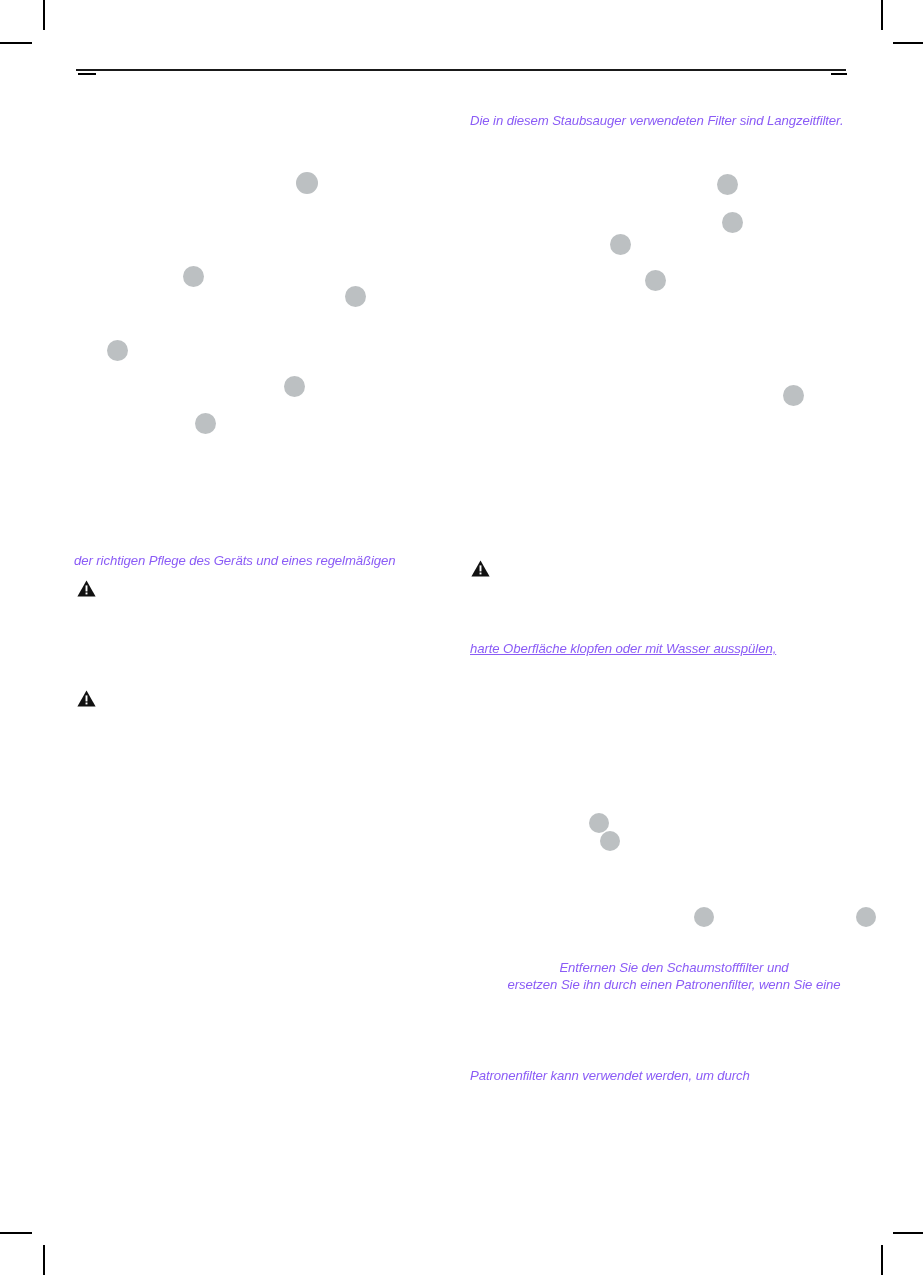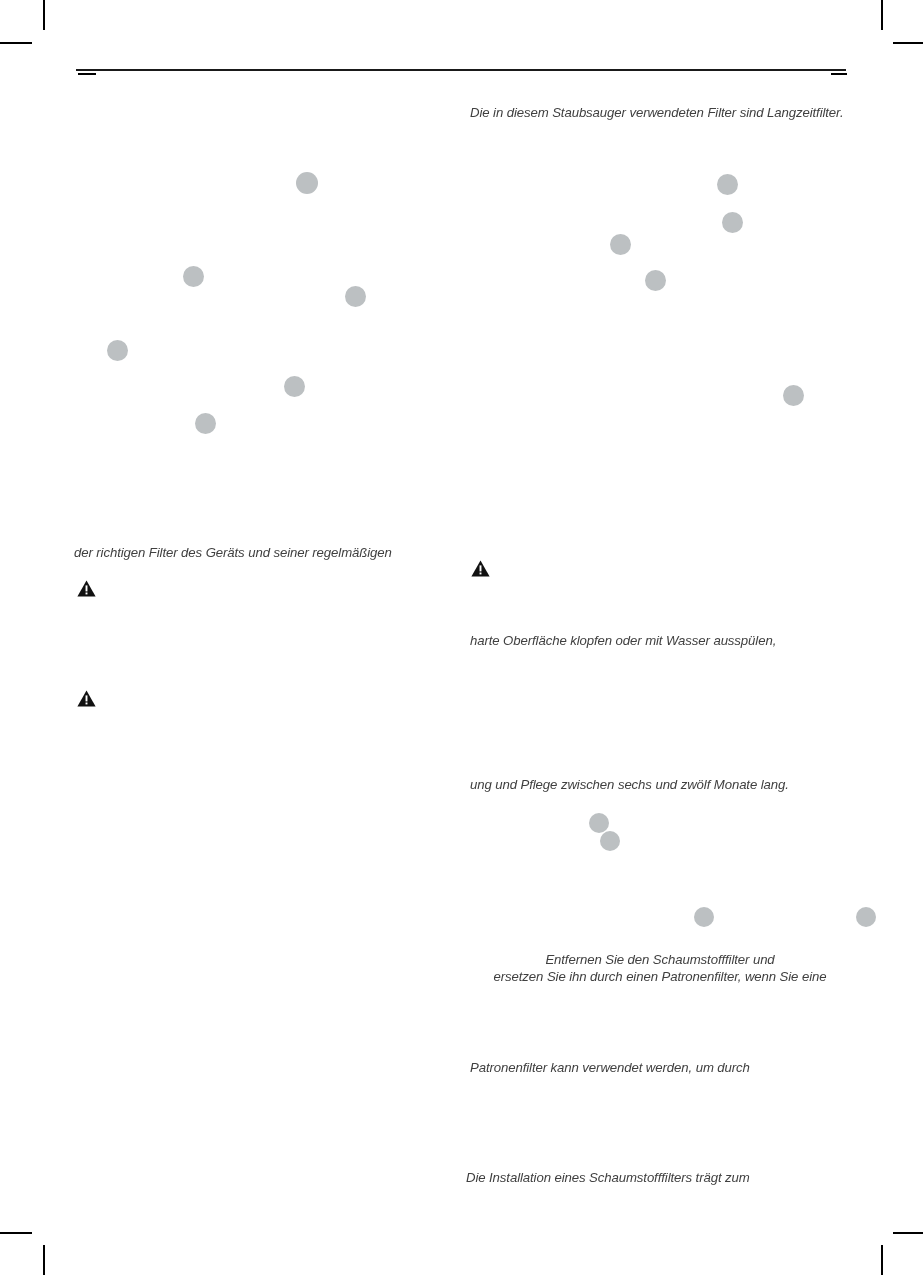--- a/index.html
+++ b/index.html
@@ -35,23 +35,24 @@
     height: 2px;
     background: #1a1a1a;
   }
 
   
   .txt {
     position: absolute;
     font-style: italic;
     font-size: 13.2px;
     line-height: 17px;
-    color: #404040;
+    color: #8b5cf6;
     white-space: pre;
     letter-spacing: -0.1px;
+    margin-top: 8px;
   }
   .txt.center {
     text-align: center;
     white-space: pre-line;
   }
 
   
   .dot {
     position: absolute;
     border-radius: 50%;
@@ -107,33 +108,31 @@
       <div class="dot" style="left: 645px; top: 270px; width: 21px; height: 21px; background: rgb(188, 192, 194);"></div>
       <div class="dot" style="left: 783px; top: 385px; width: 21px; height: 21px; background: rgb(188, 192, 194);"></div>
       <div class="dot" style="left: 589px; top: 813px; width: 20px; height: 20px; background: rgb(188, 192, 194);"></div>
       <div class="dot" style="left: 600px; top: 831px; width: 20px; height: 20px; background: rgb(188, 192, 194);"></div>
       <div class="dot" style="left: 694px; top: 907px; width: 20px; height: 20px; background: rgb(188, 192, 194);"></div>
       <div class="dot" style="left: 856px; top: 907px; width: 20px; height: 20px; background: rgb(188, 192, 194);"></div>
     </div>
 
   <div class="txt" style="left:470px; top:104px;">Die in diesem Staubsauger verwendeten Filter sind Langzeitfilter.</div>
 
-  <div class="txt" style="left:470px; top:632px;">harte Oberfläche klopfen oder mit Wasser ausspülen,</div>
+  <div class="txt" style="left:470px; top:632px;text-decoration:underline;">harte Oberfläche klopfen oder mit Wasser ausspülen,</div>
 
-  <div class="txt" style="left:470px; top:776px;">ung und Pflege zwischen sechs und zwölf Monate lang.</div>
 
-  <div class="txt center" style="left:466px; top:951px; width:388px;font-style:italic;">Entfernen Sie den Schaumstofffilter und
+  <div class="txt center" style="left:480px; top:951px; width:388px;font-style:italic;">Entfernen Sie den Schaumstofffilter und
 ersetzen Sie ihn durch einen Patronenfilter, wenn Sie eine</div>
 
   <div class="txt" style="left:470px; top:1059px;">Patronenfilter kann verwendet werden, um durch</div>
 
 
-  <div class="txt" style="left:466px; top:1169px;">Die Installation eines Schaumstofffilters trägt zum</div>
 
-  <div class="txt" style="left:74px; top:544px;">der richtigen Filter des Geräts und seiner regelmäßigen</div>
+  <div class="txt" style="left:74px; top:544px;">der richtigen Pflege des Geräts und eines regelmäßigen</div>
 
 
   <div class="warn" style="left:77px; top:580px;">
     <svg viewBox="0 0 19 17" xmlns="http://www.w3.org/2000/svg">
       <path d="M9.5 0.6 L18.6 16.4 L0.4 16.4 Z" fill="#111111"></path>
       <rect x="8.55" y="5.4" width="1.9" height="6.0" fill="#ffffff"></rect>
       <rect x="8.55" y="12.5" width="1.9" height="1.9" fill="#ffffff"></rect>
     </svg>
   </div>
 

